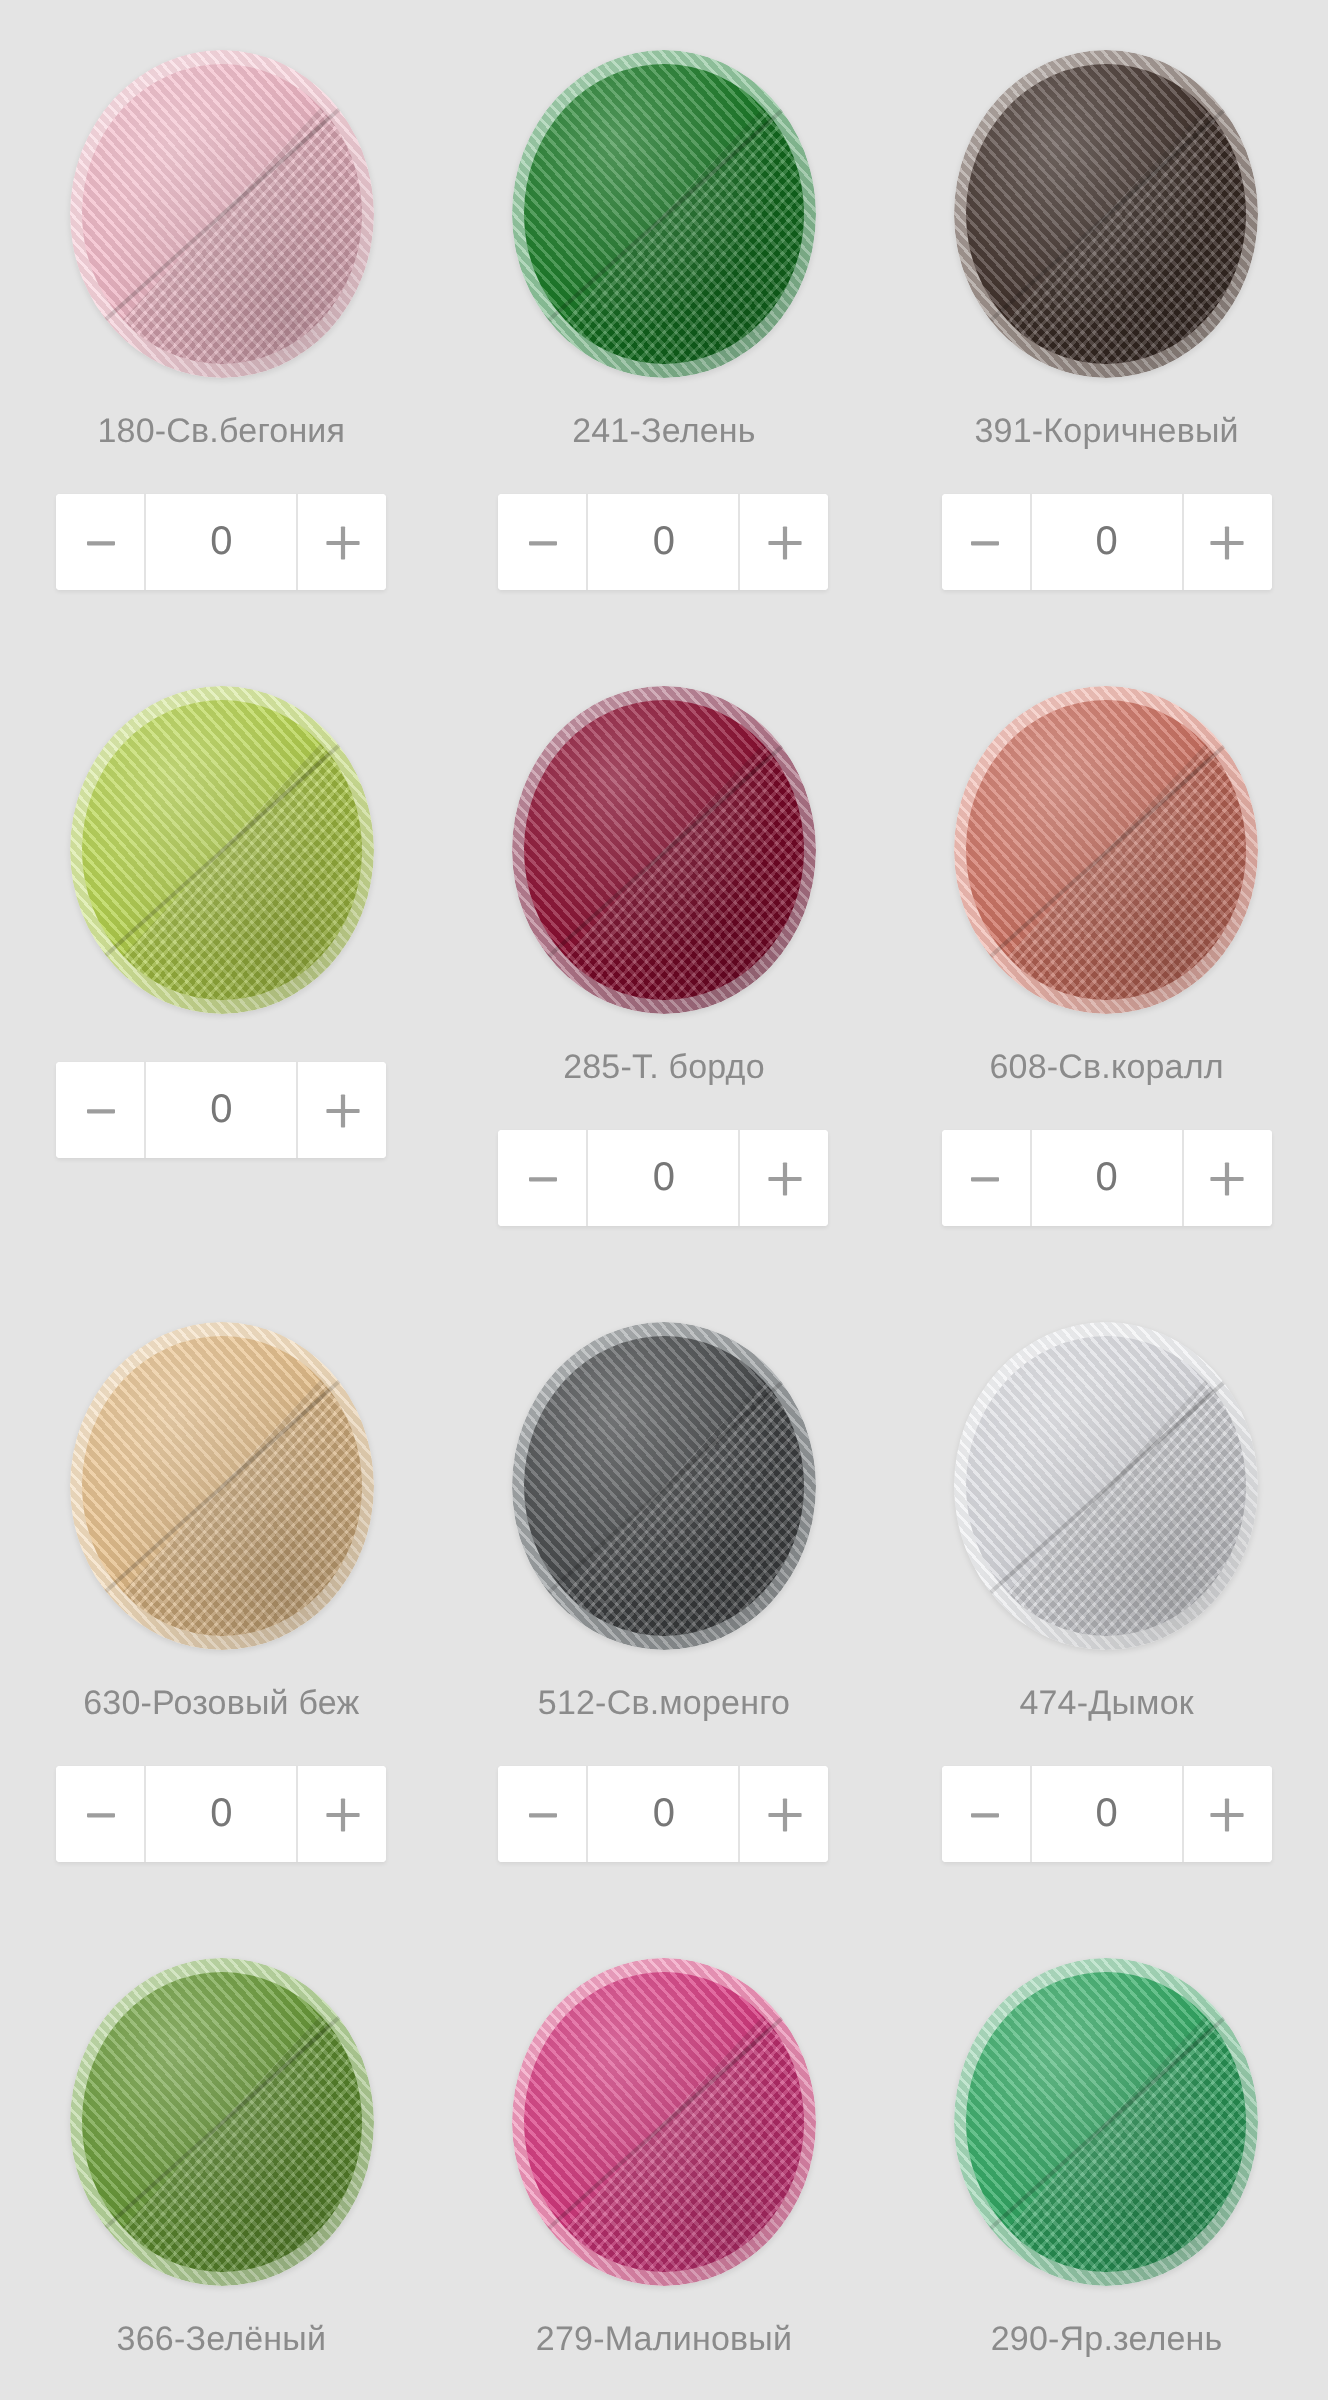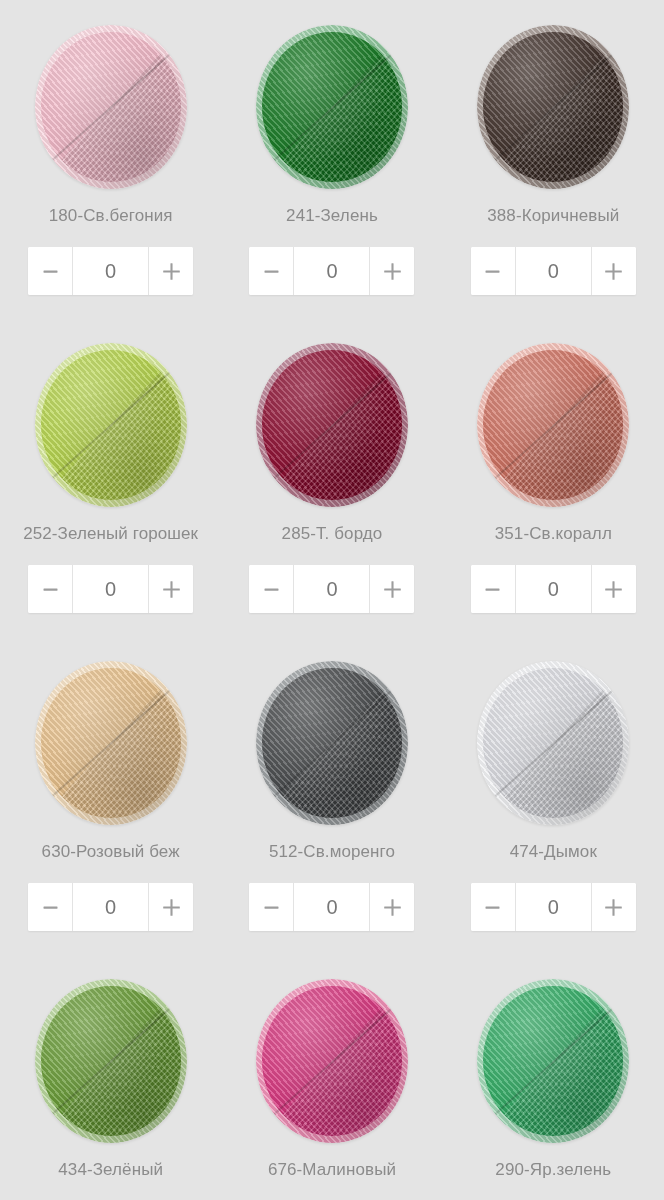--- a/index.html
+++ b/index.html
@@ -258,21 +258,21 @@
     <div class="swatch-wrap">
       <div class="skein" style="--base: #40302a; --rim: #9e928c;">
         <div class="halo"></div>
         <div class="rim-texture"></div>
         <div class="core"></div>
         <div class="seam"></div>
         <div class="shade"></div>
       </div>
     </div>
 
-    <div class="swatch-label">388-Коричневый</div>
+    <div class="swatch-label">391-Коричневый</div>
 
     <div class="stepper">
       <div class="btn" aria-label="−">
         <span>
           <svg width="19" height="19" viewBox="0 0 19 19" aria-hidden="true">
             <rect x="2.5" y="8.6" width="14" height="2.1" rx="0.4" fill="#9d9d9d"></rect>
           </svg>
         </span>
       </div>
       <div class="qty">0</div>
@@ -291,21 +291,20 @@
     <div class="swatch-wrap">
       <div class="skein" style="--base: #b5d44a; --rim: #d6e89a;">
         <div class="halo"></div>
         <div class="rim-texture"></div>
         <div class="core"></div>
         <div class="seam"></div>
         <div class="shade"></div>
       </div>
     </div>
 
-    <div class="swatch-label">252-Зеленый горошек</div>
 
     <div class="stepper">
       <div class="btn" aria-label="−">
         <span>
           <svg width="19" height="19" viewBox="0 0 19 19" aria-hidden="true">
             <rect x="2.5" y="8.6" width="14" height="2.1" rx="0.4" fill="#9d9d9d"></rect>
           </svg>
         </span>
       </div>
       <div class="qty">0</div>
@@ -357,21 +356,21 @@
     <div class="swatch-wrap">
       <div class="skein" style="--base: #cf7060; --rim: #f0b8ae;">
         <div class="halo"></div>
         <div class="rim-texture"></div>
         <div class="core"></div>
         <div class="seam"></div>
         <div class="shade"></div>
       </div>
     </div>
 
-    <div class="swatch-label">351-Св.коралл</div>
+    <div class="swatch-label">608-Св.коралл</div>
 
     <div class="stepper">
       <div class="btn" aria-label="−">
         <span>
           <svg width="19" height="19" viewBox="0 0 19 19" aria-hidden="true">
             <rect x="2.5" y="8.6" width="14" height="2.1" rx="0.4" fill="#9d9d9d"></rect>
           </svg>
         </span>
       </div>
       <div class="qty">0</div>
@@ -489,36 +488,36 @@
     <div class="swatch-wrap">
       <div class="skein" style="--base: #679b34; --rim: #b6d49a;">
         <div class="halo"></div>
         <div class="rim-texture"></div>
         <div class="core"></div>
         <div class="seam"></div>
         <div class="shade"></div>
       </div>
     </div>
 
-    <div class="swatch-label">434-Зелёный</div>
+    <div class="swatch-label">366-Зелёный</div>
 
   </div>
 
   <div class="product-cell">
     <div class="swatch-wrap">
       <div class="skein" style="--base: #d8357e; --rim: #ef8fb6;">
         <div class="halo"></div>
         <div class="rim-texture"></div>
         <div class="core"></div>
         <div class="seam"></div>
         <div class="shade"></div>
       </div>
     </div>
 
-    <div class="swatch-label">676-Малиновый</div>
+    <div class="swatch-label">279-Малиновый</div>
 
   </div>
 
   <div class="product-cell">
     <div class="swatch-wrap">
       <div class="skein" style="--base: #2fab63; --rim: #9fd7b5;">
         <div class="halo"></div>
         <div class="rim-texture"></div>
         <div class="core"></div>
         <div class="seam"></div>

